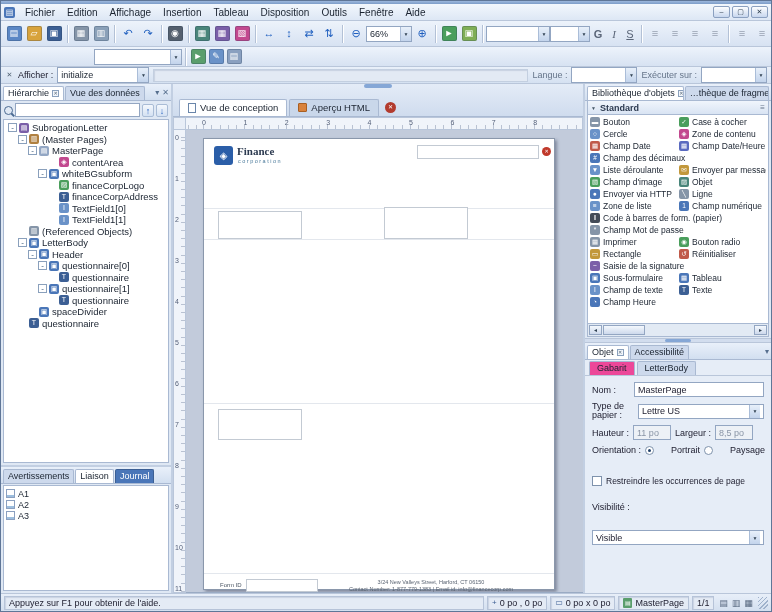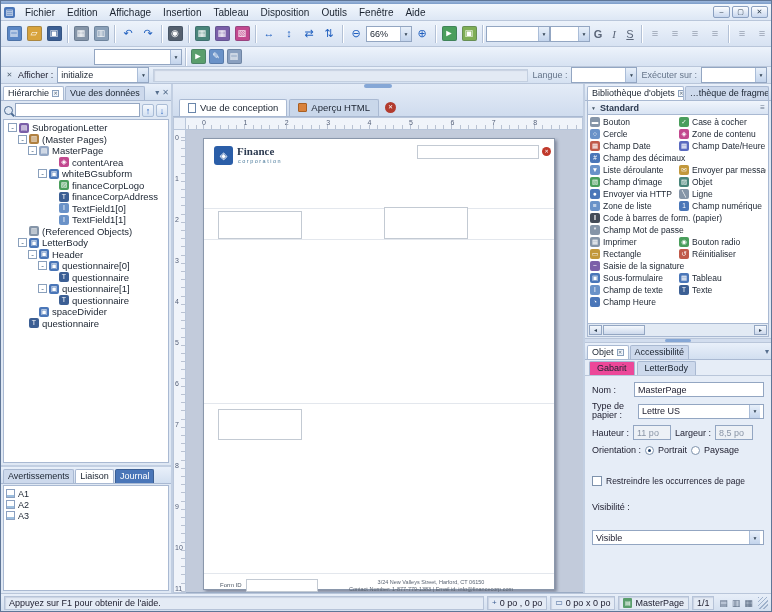--- a/index.html
+++ b/index.html
@@ -119,21 +119,21 @@
   .objform{flex:1;padding:6px 7px;font-size:9px;color:#223;overflow:hidden;background:#e6edf7}
   .frow{display:flex;align-items:center;margin-bottom:5px;gap:4px}
   .flabel{white-space:nowrap;flex:none}
   .flabel.two{white-space:normal;width:42px;line-height:9px}
   .flabel.two.wide{width:58px;font-size:8.5px}
   .flabel.grey{color:#8a95a6}
   .finput{height:15px;background:#fff;border:1px solid #93a6c2;flex:1;padding:0 3px;display:inline-flex;align-items:center;overflow:hidden}
   .finput.disabled{background:#edf1f6;color:#8a95a6}
   .w40{flex:none;width:38px}
   .w30{flex:none;width:30px}
-  .radio{display:inline-flex;align-items:center;gap:4px}
+  .radio{display:inline-flex;align-items:center;gap:17px}
   .rdot{width:9px;height:9px;border-radius:50%;border:1px solid #7e92ac;background:#fff;position:relative;flex:none}
   .rdot.on::after{content:"";position:absolute;left:2px;top:2px;width:3px;height:3px;border-radius:50%;background:#20406a}
   .cbox{width:10px;height:10px;border:1px solid #7e92ac;background:#fff;flex:none}
   .gap18{height:16px}
   .gap12{height:11px}
   
   .statusbar{height:18px;flex:none;display:flex;align-items:center;gap:3px;padding:1px 3px;background:linear-gradient(#e8eff9,#d3dfef);border-top:1px solid #b9c6da;font-size:9px;color:#223}
   .st-help{flex:1;height:14px;border:1px solid #b6c3d8;background:#e4ebf5;display:flex;align-items:center;padding:0 4px;box-shadow:inset 1px 1px 1px rgba(120,140,170,.25);white-space:nowrap;overflow:hidden}
   .st-seg{height:14px;border:1px solid #b6c3d8;background:#e4ebf5;display:inline-flex;align-items:center;gap:3px;padding:0 4px;box-shadow:inset 1px 1px 1px rgba(120,140,170,.25);white-space:nowrap}
   .st-ico{font-size:8px;color:#3c5f94}

